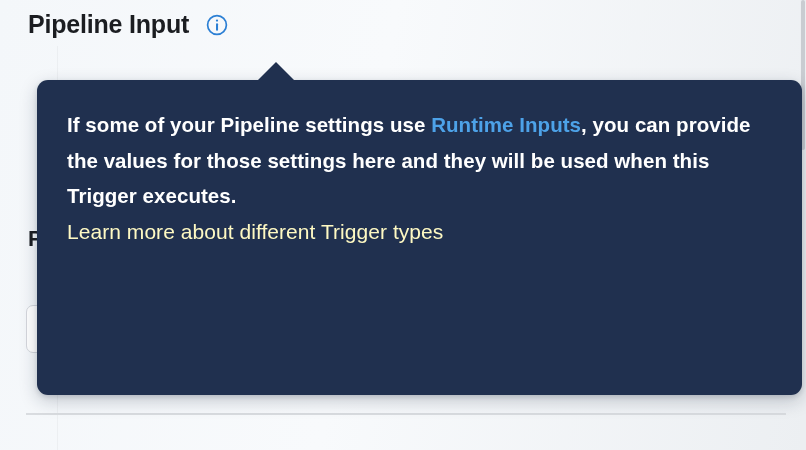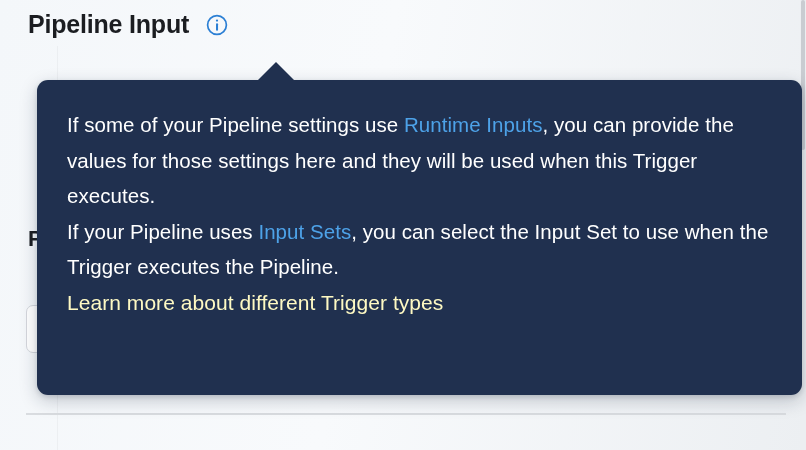--- a/index.html
+++ b/index.html
@@ -129,21 +129,21 @@
     height: 0;
     border-left: 19px solid transparent;
     border-right: 19px solid transparent;
     border-bottom: 19px solid #20304f;
   }
 
   .tip-para {
     font-size: 20.5px;
     line-height: 35.5px;
     color: #ffffff;
-    font-weight: 400;
+    font-weight: 700;
     letter-spacing: 0.05px;
   }
 
   .inline-link {
     color: #4da2e8;
     cursor: pointer;
   }
 
   .tip-link {
     display: block;
@@ -179,22 +179,19 @@
 
 <div id="bottom-divider"></div>
 
 <div id="tooltip">
   <div id="tooltip-arrow"></div>
 
   <div class="tip-para">
     <span>If some of your Pipeline settings use </span><span class="inline-link">Runtime Inputs</span><span>, you can provide the values for those settings here and they will be used when this Trigger executes.</span>
   </div>
 
-  <div class="tip-para">
-    <span>If your Pipeline uses </span><span class="inline-link">Input Sets</span><span>, you can select the Input Set to use when the Trigger executes the Pipeline.</span>
-  </div>
 
   <a class="tip-link" href="#">Learn more about different Trigger types</a>
 </div>
 
 <div id="page-scrollbar-track">
   <div id="page-scrollbar-thumb"></div>
 </div>
 
 </body></html>

